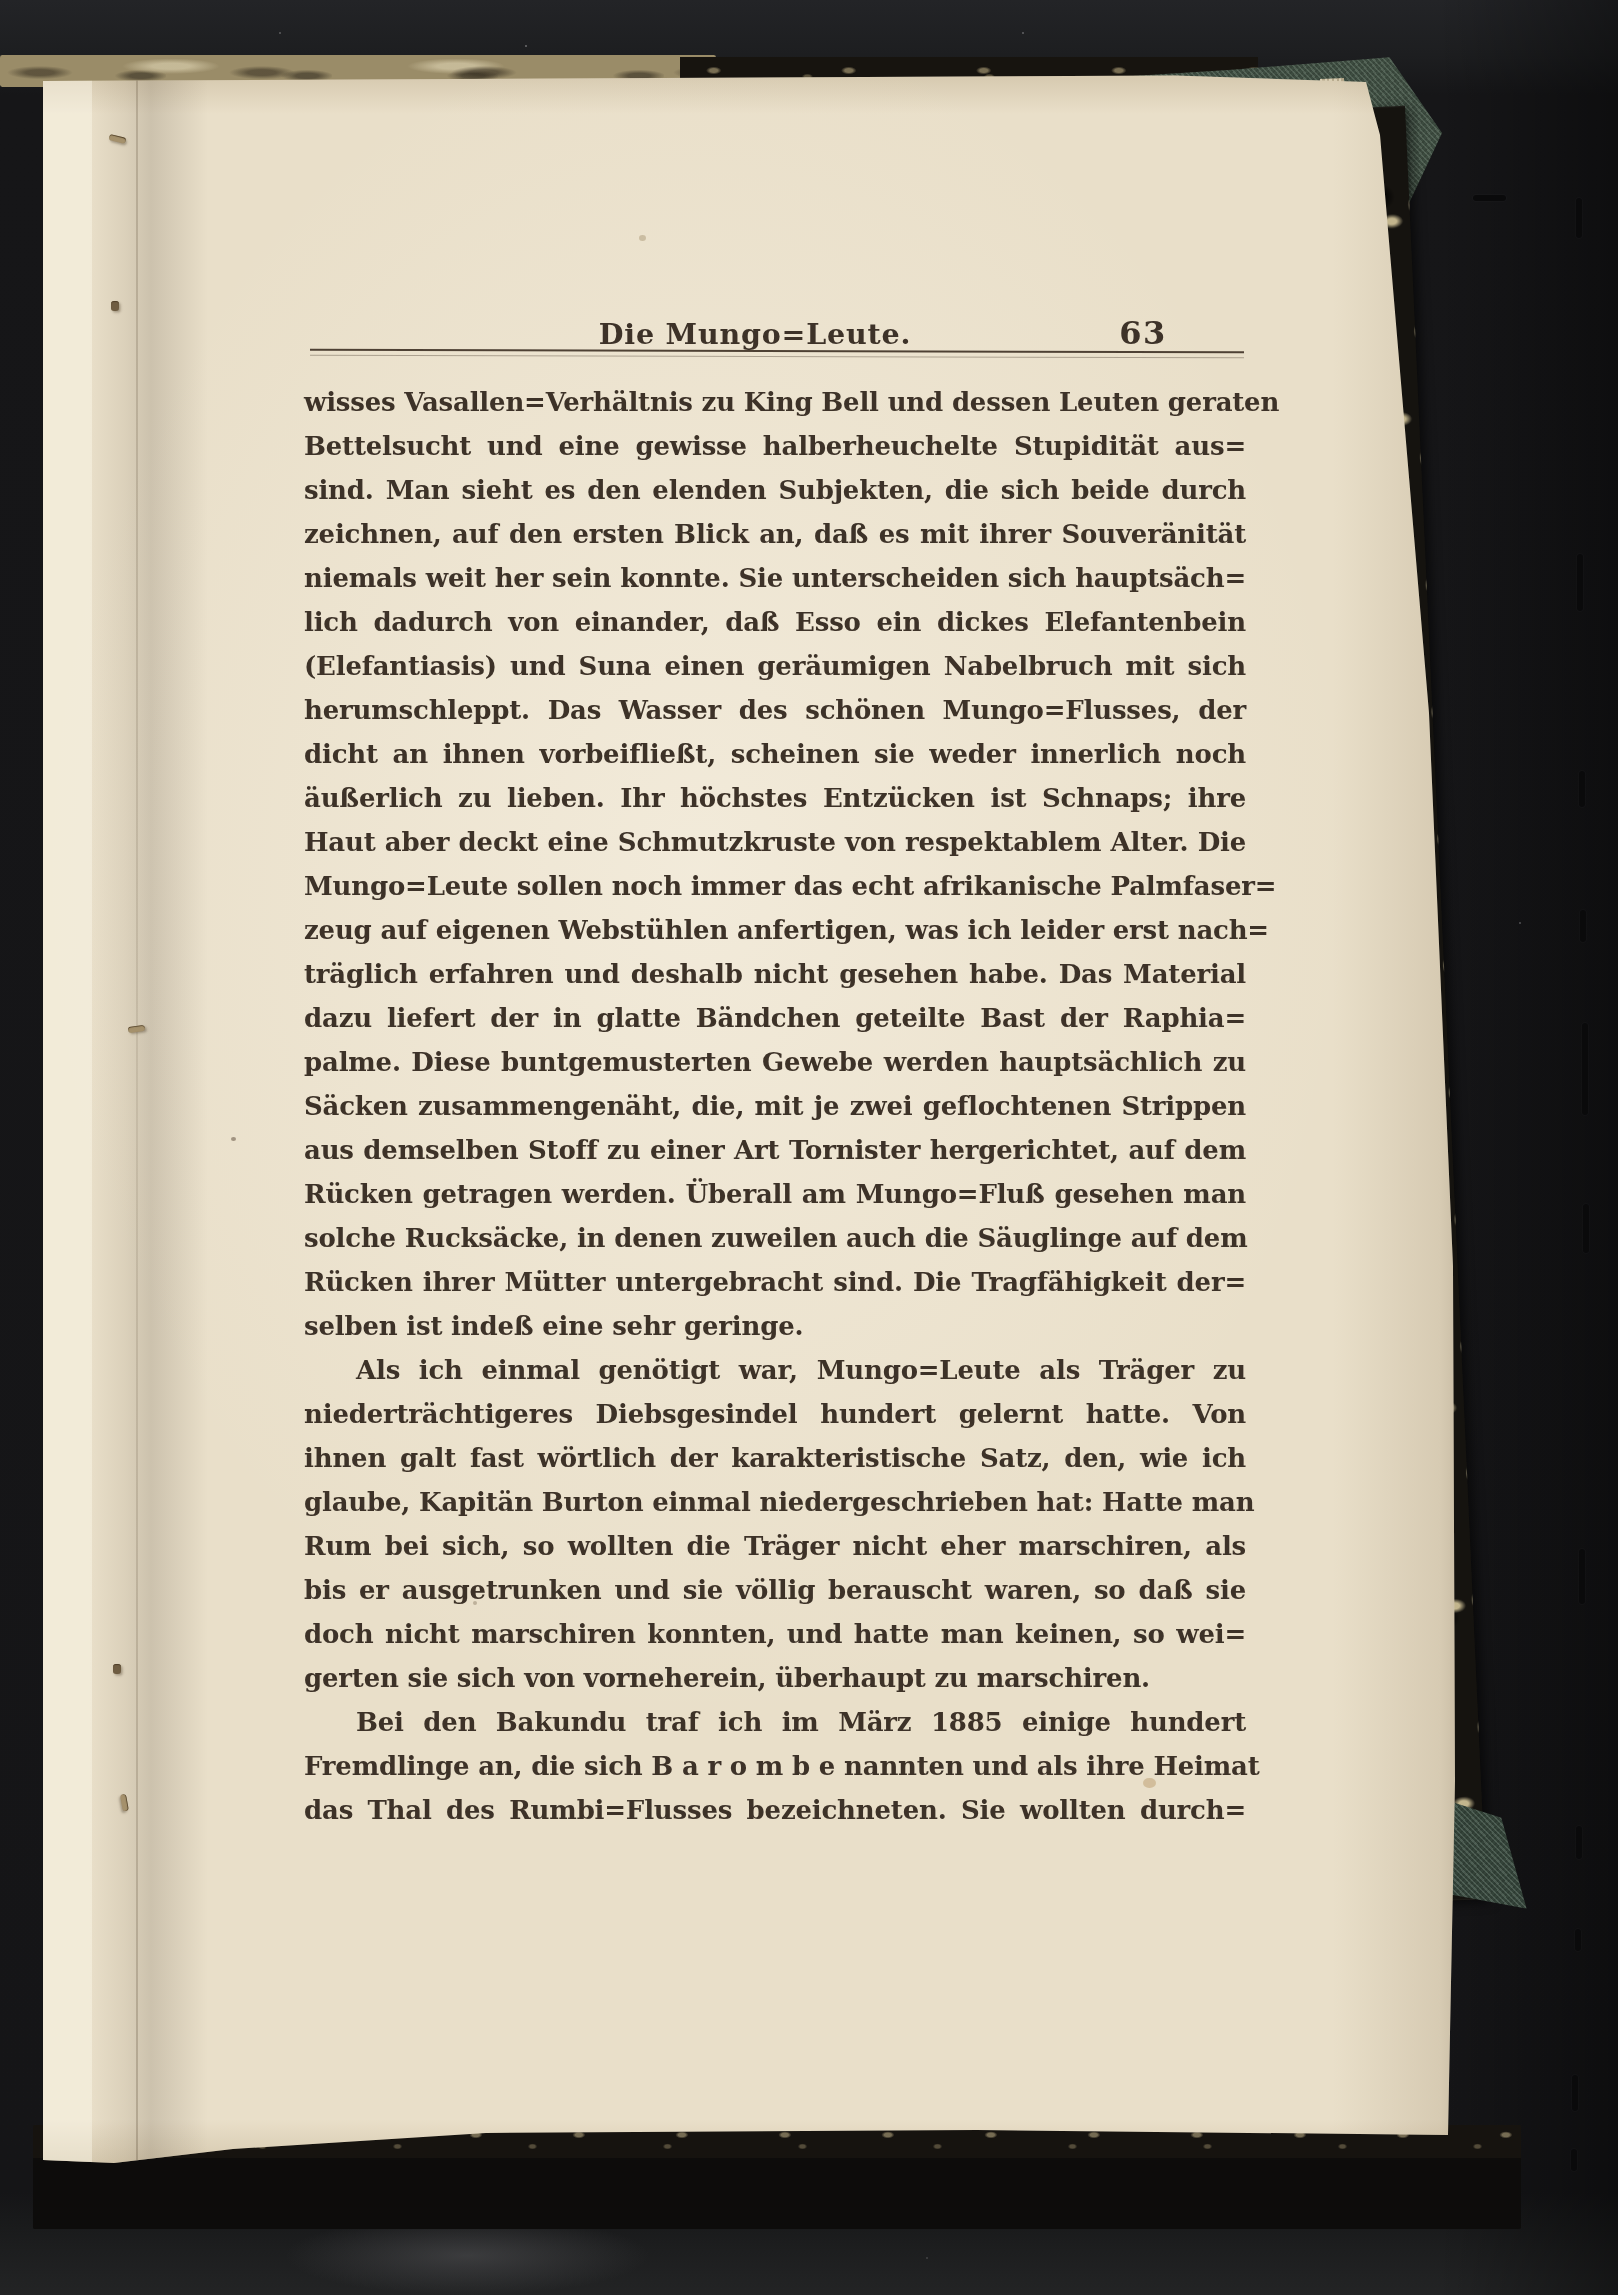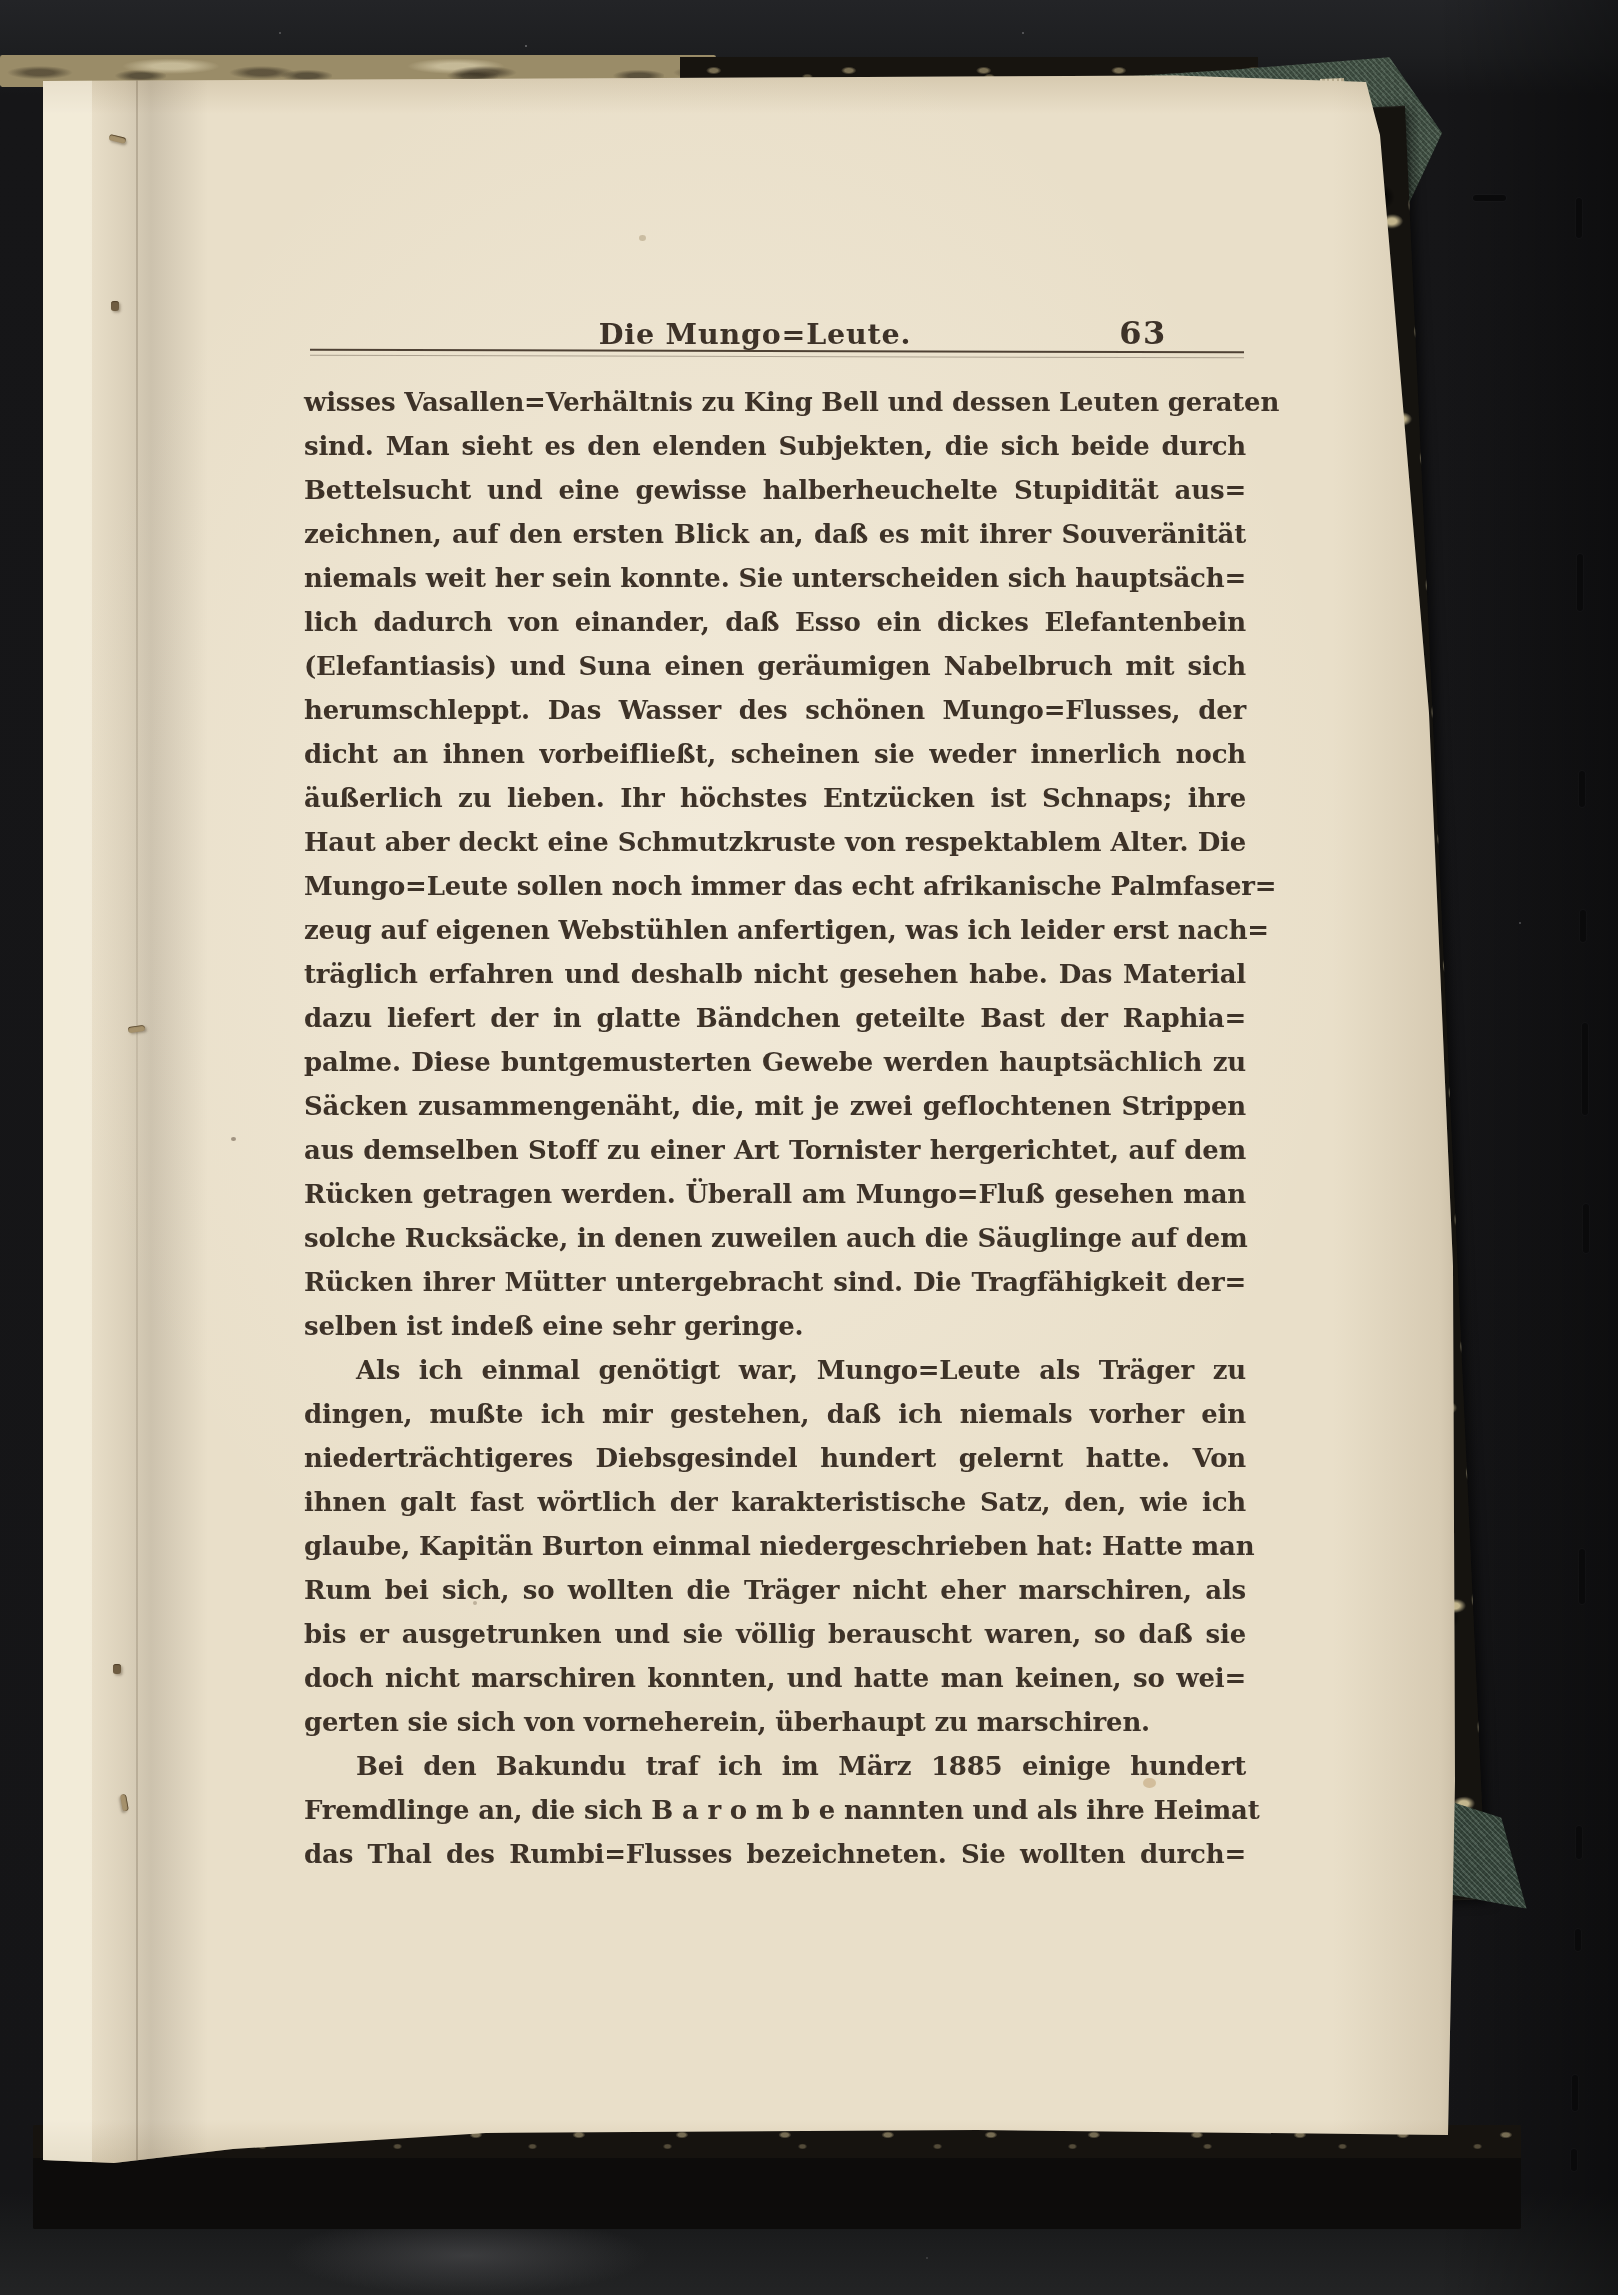--- a/index.html
+++ b/index.html
@@ -151,43 +151,42 @@
     <div class="stain" style="left:188px;top:1067px;width:4.7px;height:4px;background:rgba(70,54,38,.45)"></div>
     <div class="stain" style="left:1100px;top:1708px;width:12.7px;height:10.3px;background:rgba(164,120,62,.33)"></div>
     <div class="stain" style="left:430px;top:1531px;width:4px;height:4px;background:rgba(90,70,48,.3)"></div>
 
     <div class="running-title">Die Mungo=Leute.</div>
     <div class="page-number">63</div>
     <div class="header-rule"></div>
 
     <div class="text-block">
       <div class="line">wisses Vasallen=Verhältnis zu King Bell und dessen Leuten geraten</div>
+      <div class="line">Bettelsucht und eine gewisse halberheuchelte Stupidität aus=</div>
       <div class="line">sind. Man sieht es den elenden Subjekten, die sich beide durch</div>
-      <div class="line">Bettelsucht und eine gewisse halberheuchelte Stupidität aus=</div>
       <div class="line">zeichnen, auf den ersten Blick an, daß es mit ihrer Souveränität</div>
       <div class="line">niemals weit her sein konnte. Sie unterscheiden sich hauptsäch=</div>
       <div class="line">lich dadurch von einander, daß Esso ein dickes Elefantenbein</div>
       <div class="line">(Elefantiasis) und Suna einen geräumigen Nabelbruch mit sich</div>
       <div class="line">herumschleppt. Das Wasser des schönen Mungo=Flusses, der</div>
       <div class="line">dicht an ihnen vorbeifließt, scheinen sie weder innerlich noch</div>
       <div class="line">äußerlich zu lieben. Ihr höchstes Entzücken ist Schnaps; ihre</div>
       <div class="line">Haut aber deckt eine Schmutzkruste von respektablem Alter. Die</div>
       <div class="line">Mungo=Leute sollen noch immer das echt afrikanische Palmfaser=</div>
       <div class="line">zeug auf eigenen Webstühlen anfertigen, was ich leider erst nach=</div>
       <div class="line">träglich erfahren und deshalb nicht gesehen habe. Das Material</div>
       <div class="line">dazu liefert der in glatte Bändchen geteilte Bast der Raphia=</div>
       <div class="line">palme. Diese buntgemusterten Gewebe werden hauptsächlich zu</div>
       <div class="line">Säcken zusammengenäht, die, mit je zwei geflochtenen Strippen</div>
       <div class="line">aus demselben Stoff zu einer Art Tornister hergerichtet, auf dem</div>
       <div class="line">Rücken getragen werden. Überall am Mungo=Fluß gesehen man</div>
       <div class="line">solche Rucksäcke, in denen zuweilen auch die Säuglinge auf dem</div>
       <div class="line">Rücken ihrer Mütter untergebracht sind. Die Tragfähigkeit der=</div>
       <div class="line para-end">selben ist indeß eine sehr geringe.</div>
       <div class="line indent">Als ich einmal genötigt war, Mungo=Leute als Träger zu</div>
-      <div class="line">dingen, mußte ich mir gestehen, daß ich niemals vorher ein</div>
       <div class="line">niederträchtigeres Diebsgesindel hundert gelernt hatte. Von</div>
       <div class="line">ihnen galt fast wörtlich der karakteristische Satz, den, wie ich</div>
       <div class="line">glaube, Kapitän Burton einmal niedergeschrieben hat: Hatte man</div>
       <div class="line">Rum bei sich, so wollten die Träger nicht eher marschiren, als</div>
       <div class="line">bis er ausgetrunken und sie völlig berauscht waren, so daß sie</div>
       <div class="line">doch nicht marschiren konnten, und hatte man keinen, so wei=</div>
       <div class="line para-end">gerten sie sich von vorneherein, überhaupt zu marschiren.</div>
       <div class="line indent">Bei den Bakundu traf ich im März 1885 einige hundert</div>
       <div class="line">Fremdlinge an, die sich B a r o m b e nannten und als ihre Heimat</div>
       <div class="line">das Thal des Rumbi=Flusses bezeichneten. Sie wollten durch=</div>

